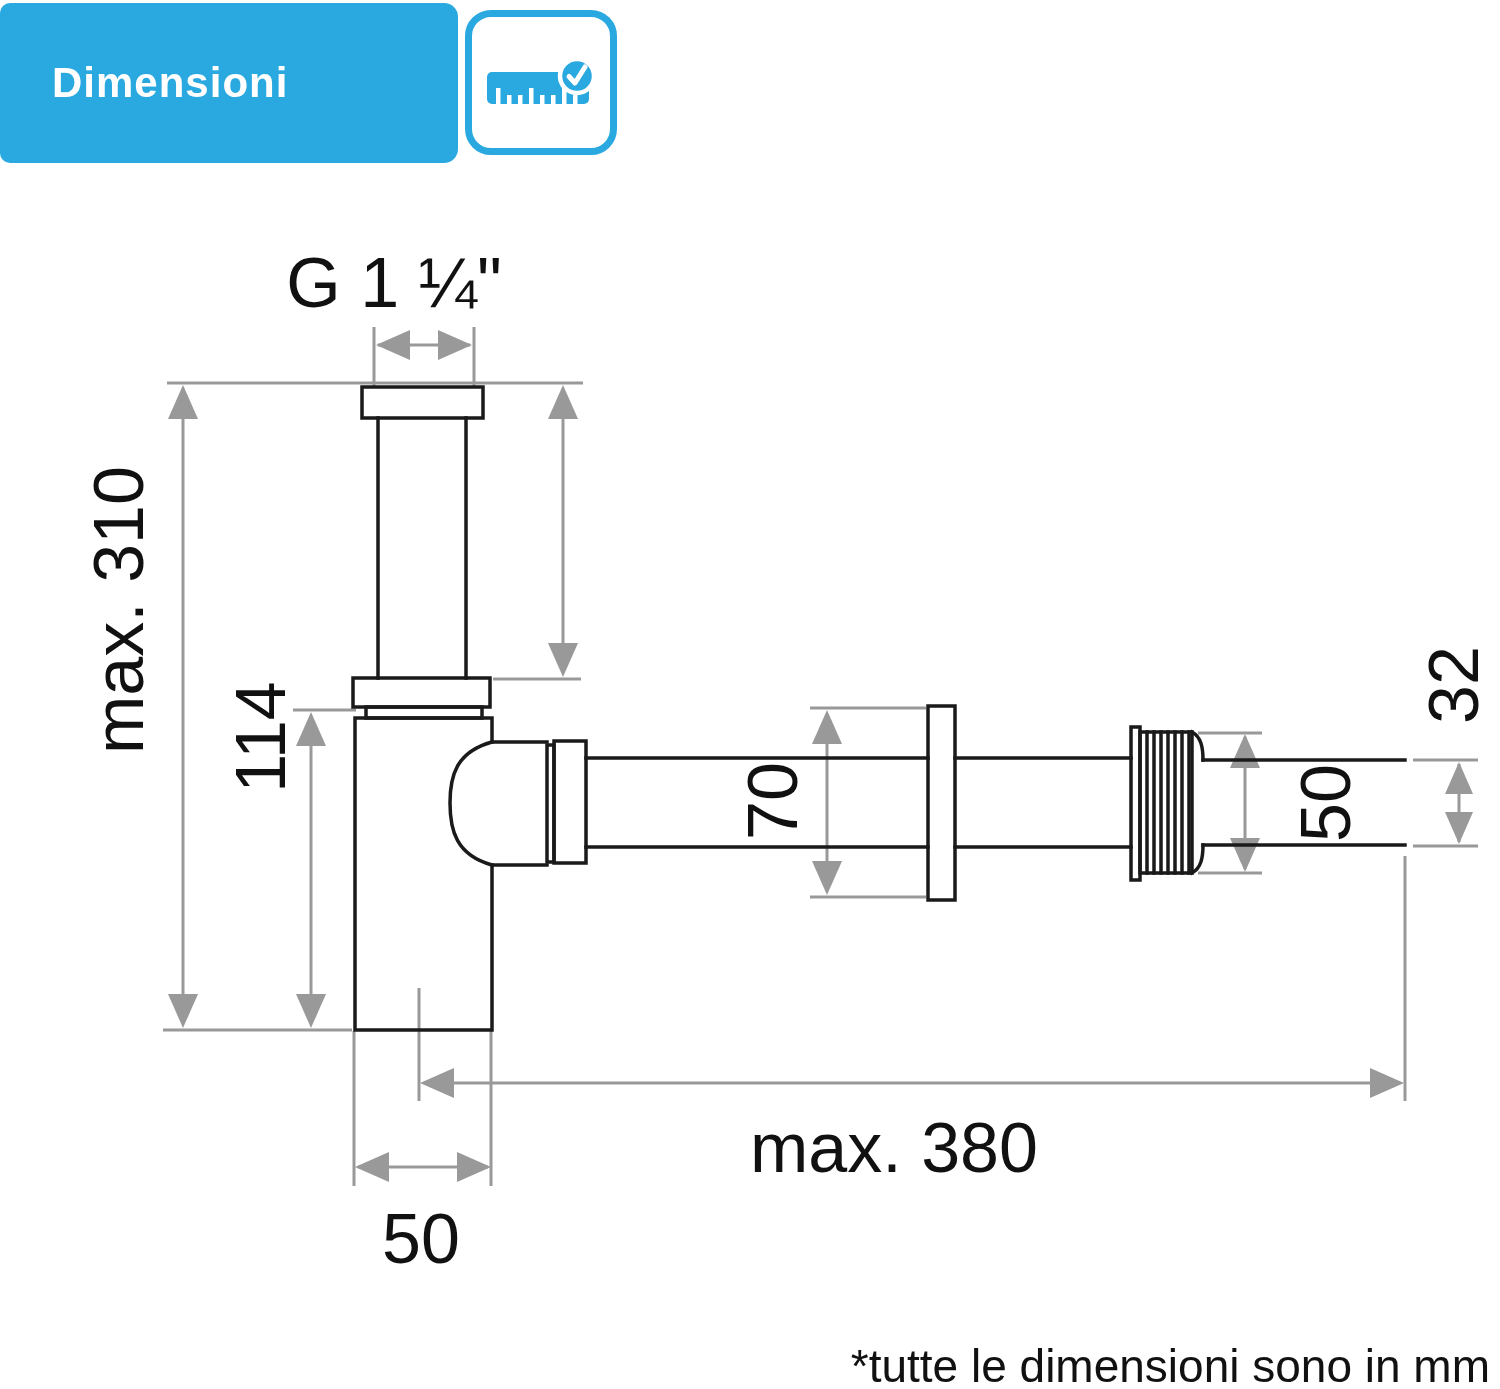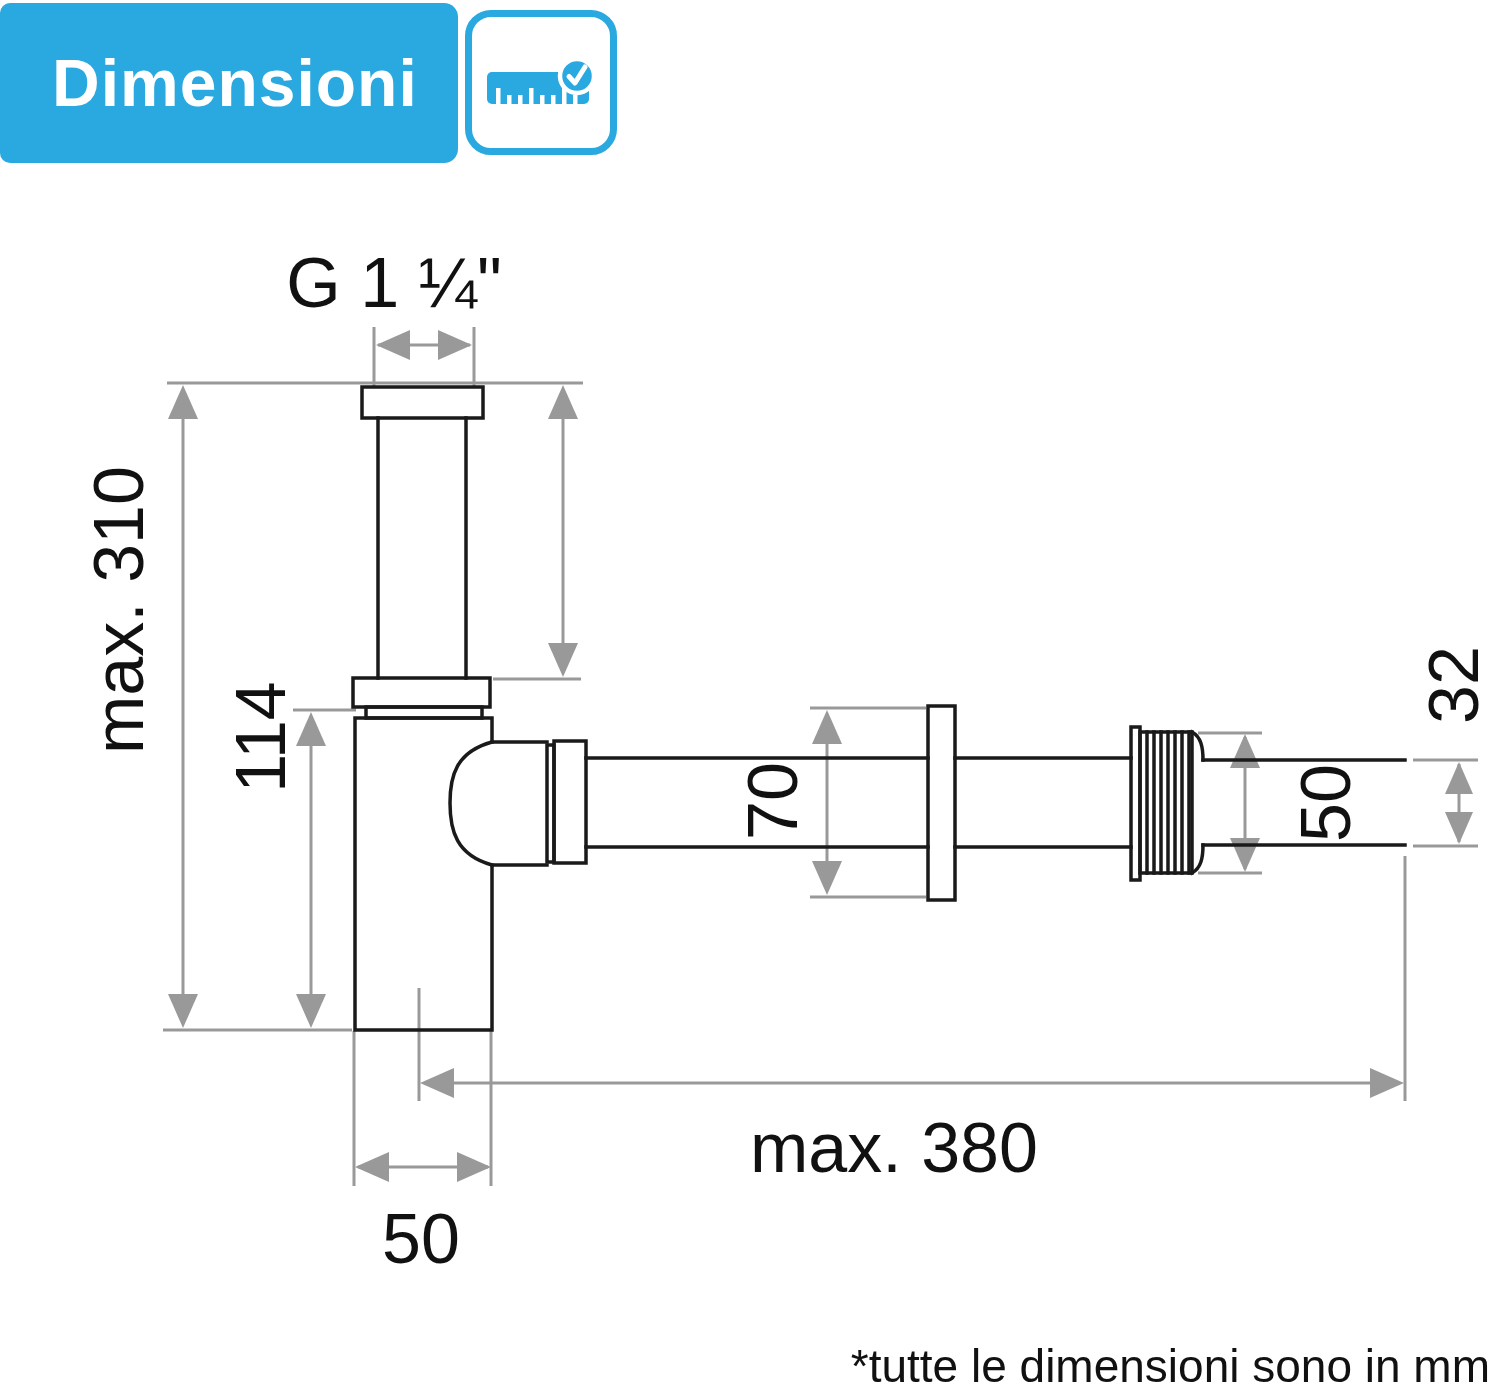--- a/index.html
+++ b/index.html
@@ -15,21 +15,21 @@
   }
   .page{position:absolute;inset:0;}
   
   .header-band{
     position:absolute;left:0;top:3px;width:458px;height:160px;
     background:var(--accent);
     border-radius:10px 14px 14px 10px;
     display:flex;align-items:center;
   }
   .header-title{
-    color:#ffffff;font-size:66px;font-weight:bold;letter-spacing:1px;
+    color:#ffffff;font-size:42px;font-weight:bold;letter-spacing:1px;
     padding-left:52px;line-height:1;text-align:right;
   }
   .icon-box{
     position:absolute;left:465px;top:10px;width:152px;height:145px;
     background:#ffffff;border:7px solid var(--accent);border-radius:26px;
     box-sizing:border-box;
   }
   .icon-box svg{position:absolute;left:-7px;top:-7px;}
   
   .diagram{position:absolute;left:0;top:0;width:1500px;height:1389px;}

